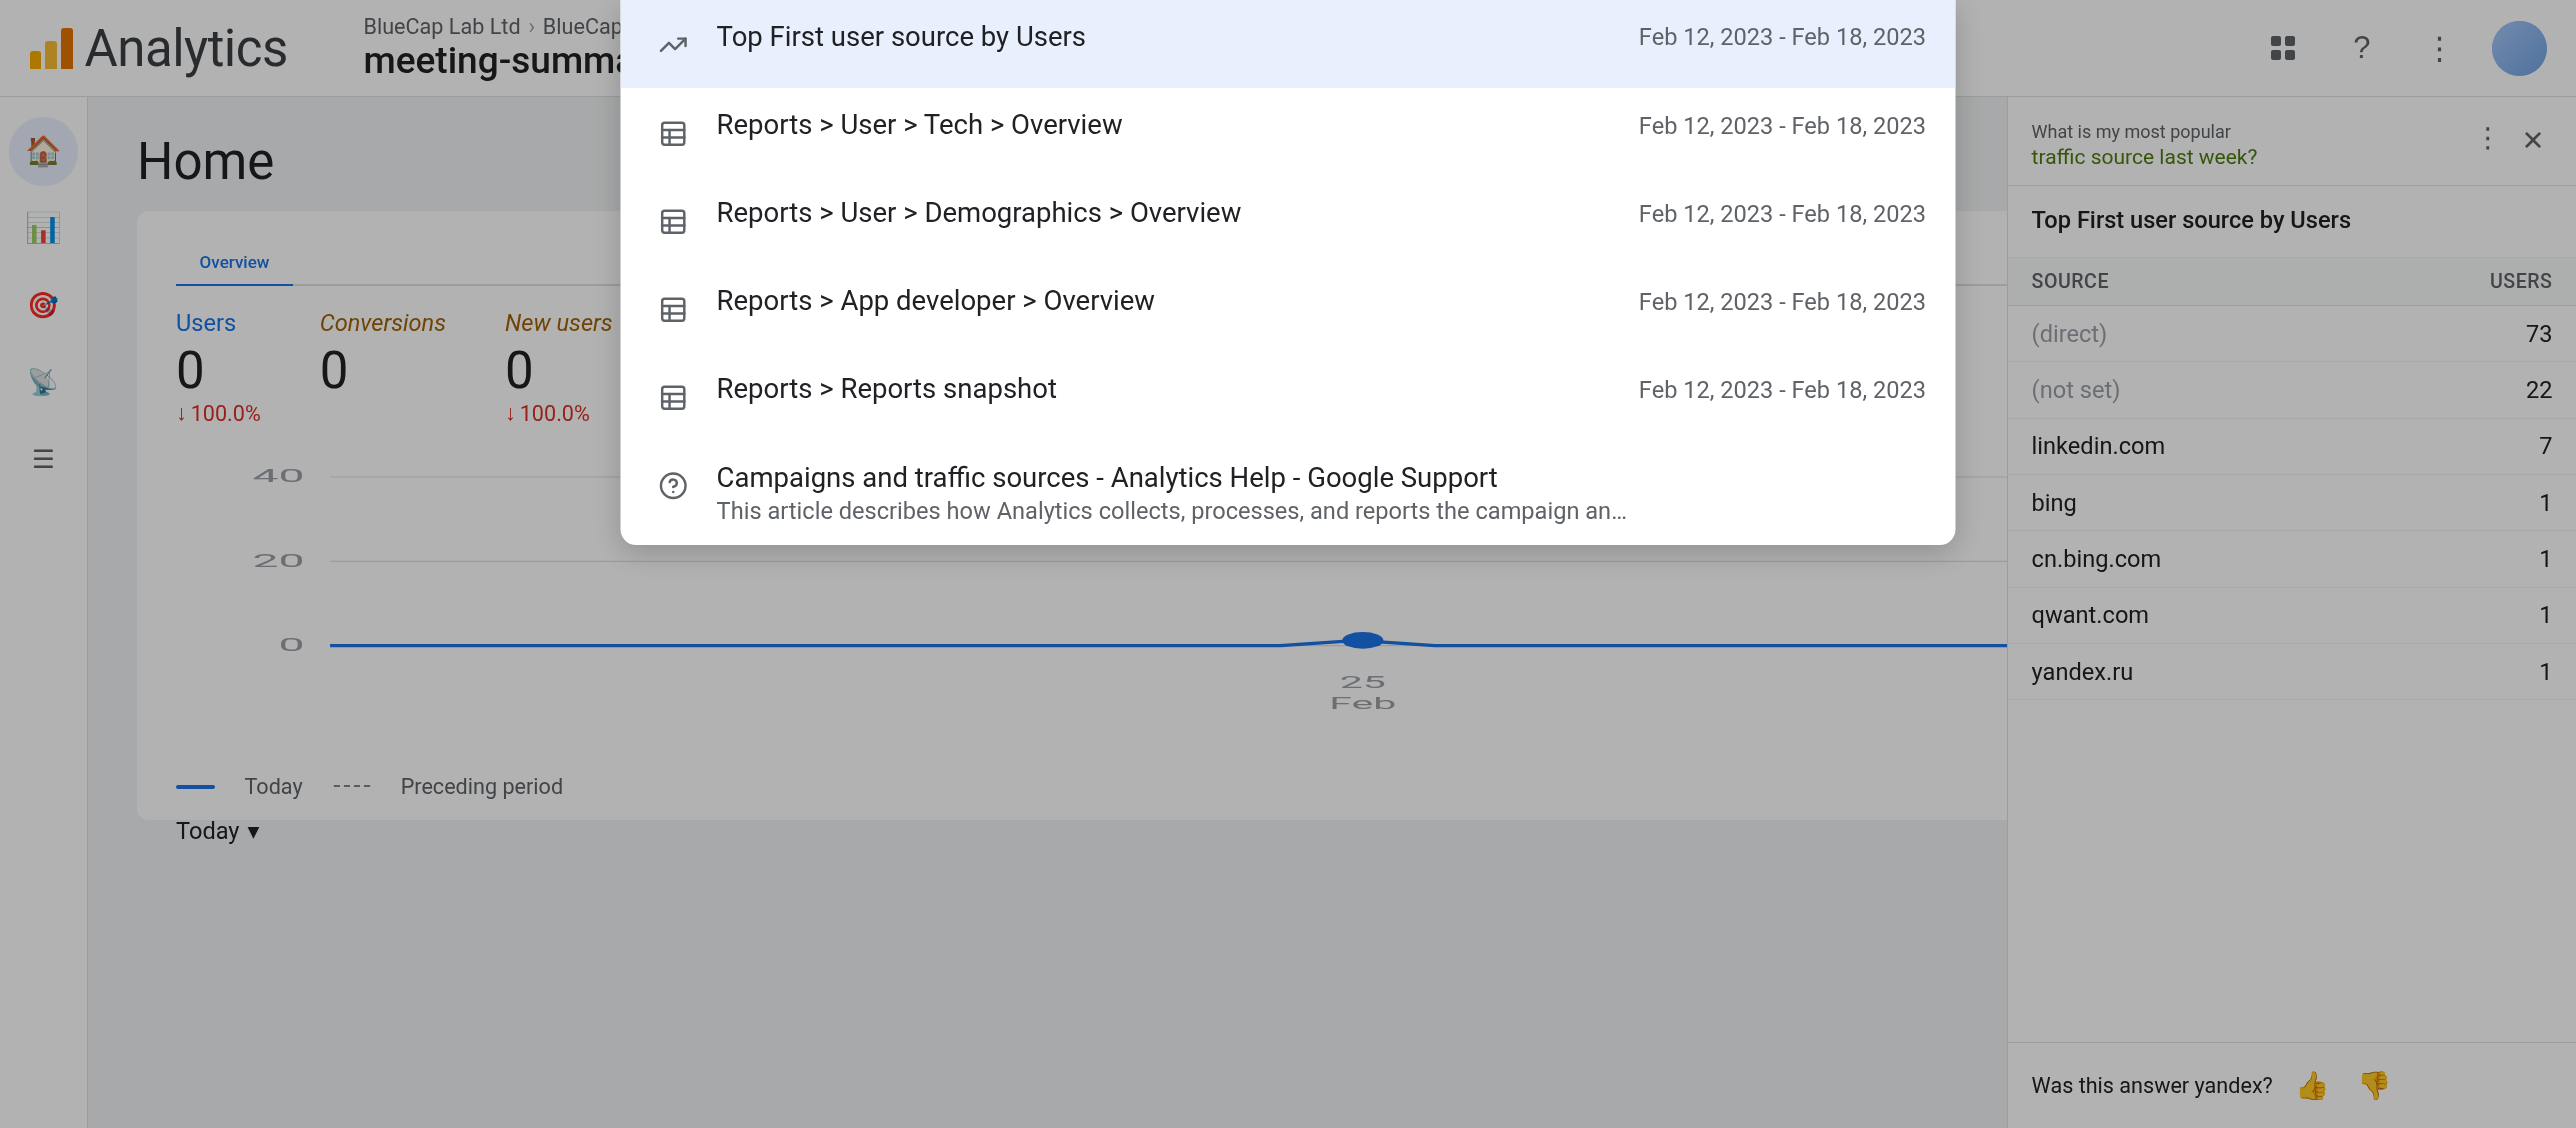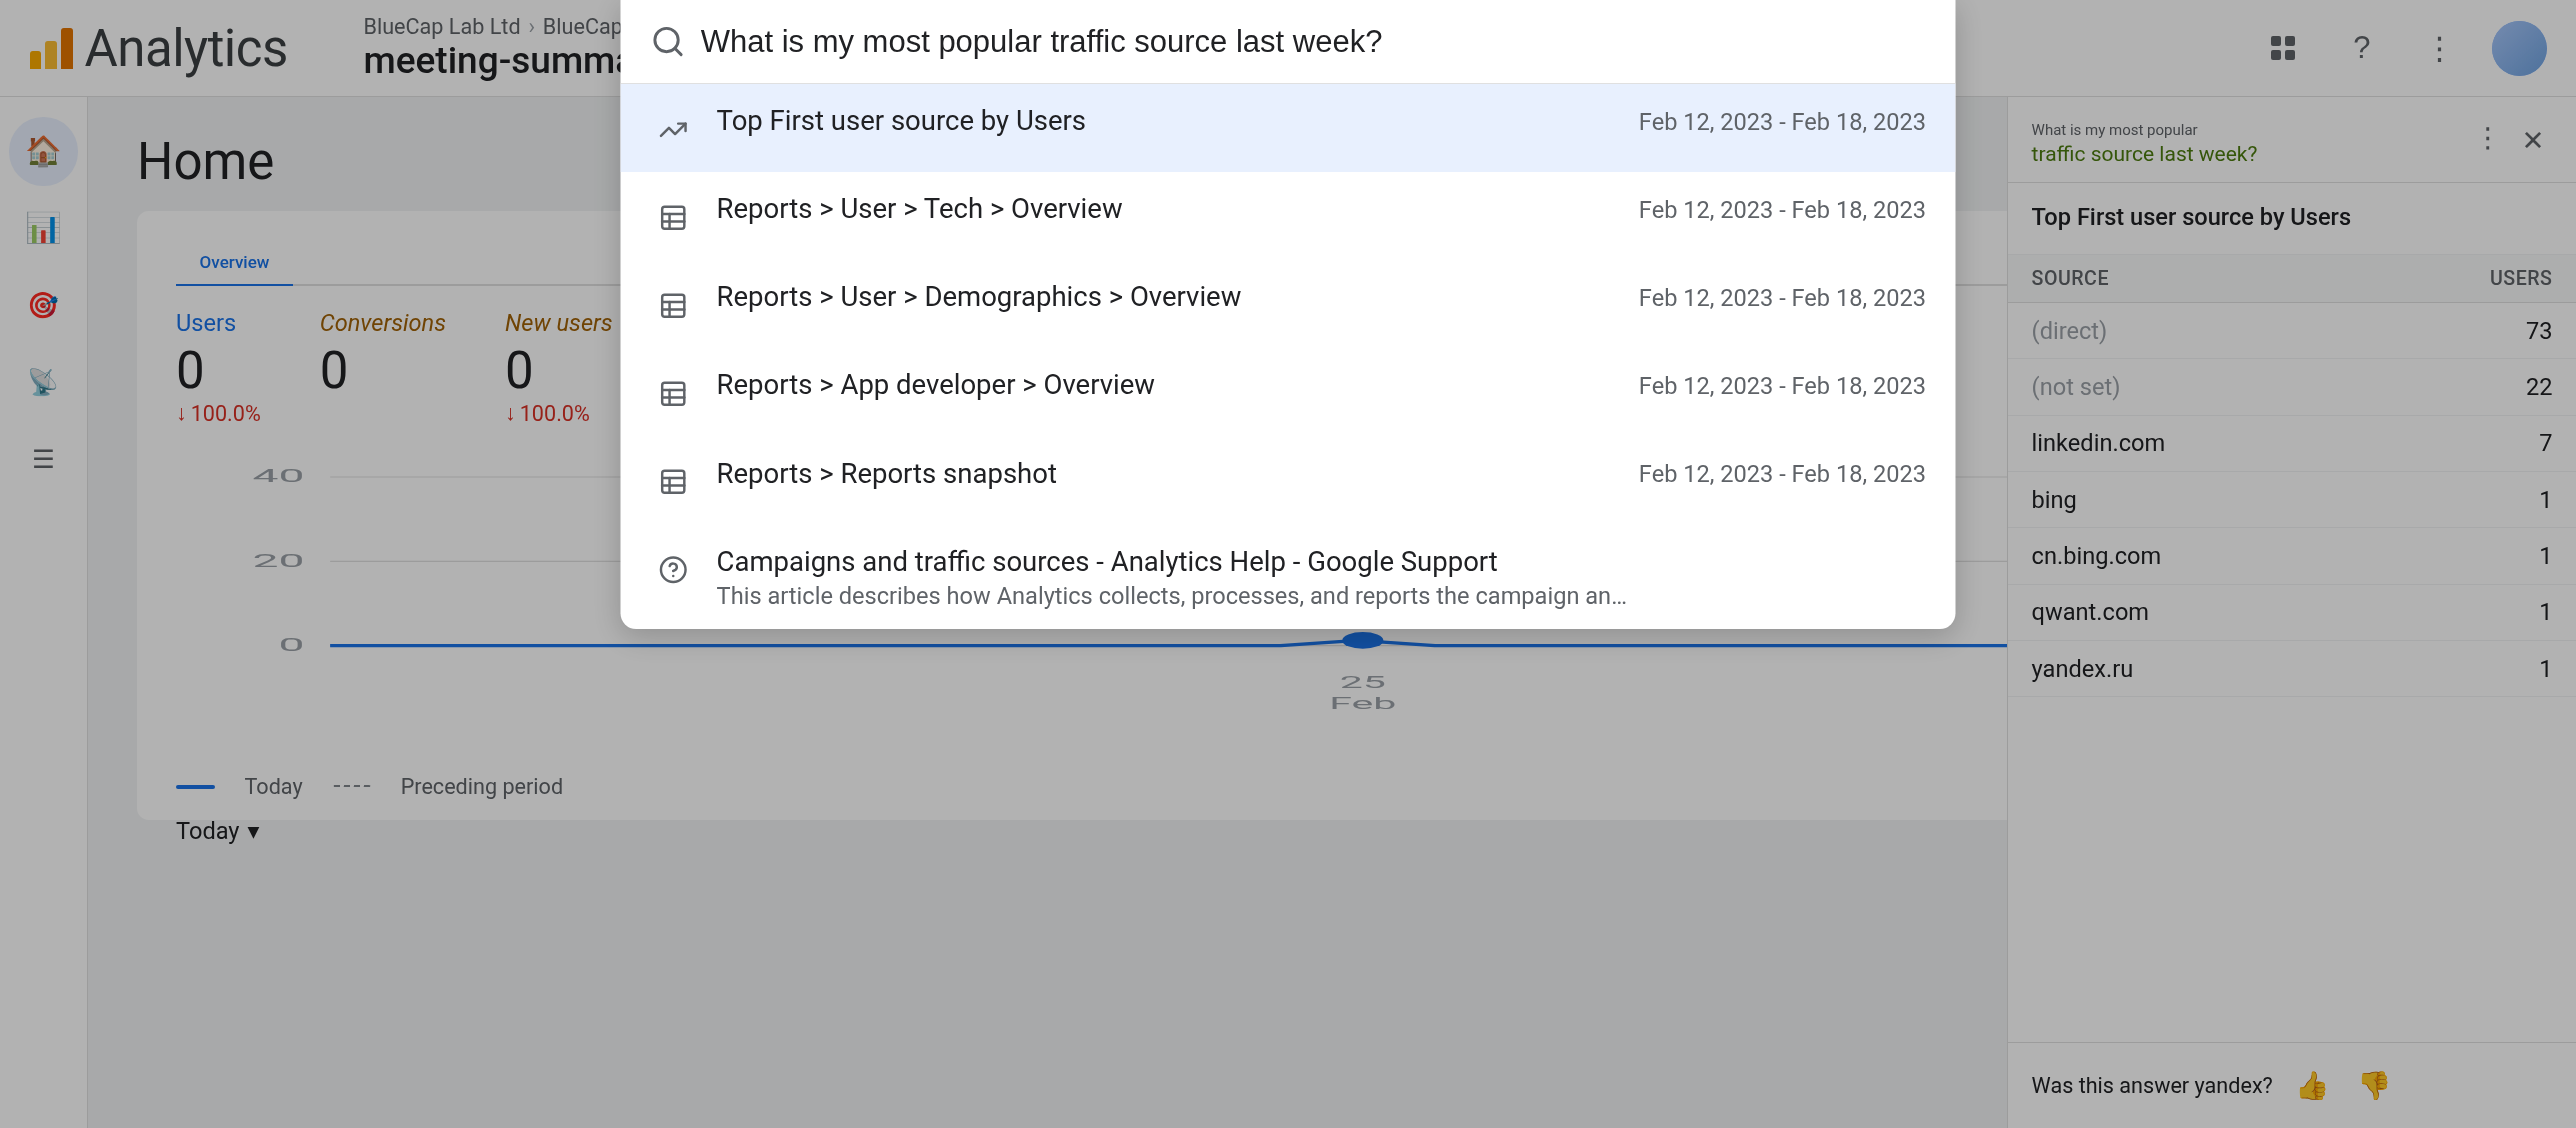--- a/index.html
+++ b/index.html
@@ -552,21 +552,21 @@
       </div>
       <a class="view-reports-link">
         <span>View reports snapshot →</span>
       </a>
     </div>
   </div>
 
   <div class="right-panel">
     <div class="right-panel-header">
       <div style="flex:1;">
-        <div style="font-size:15px;color:#5f6368;margin-bottom:3.9px;">What is my most popular</div>
+        <div style="font-size:18px;color:#5f6368;margin-bottom:3.9px;">What is my most popular</div>
         <div style="font-size:21px;color:#4d7c0f;">traffic source last week?</div>
       </div>
       <div style="display:flex;align-items:flex-start;gap:11.8px;">
         <div class="question-menu">⋮</div>
         <div class="right-panel-close">✕</div>
       </div>
     </div>
 
     <div class="question-item">
       <div class="question-header">
@@ -618,29 +618,20 @@
       </div>
       <div class="helpful-btn thumbs-down">
         <span>👎</span>
       </div>
     </div>
   </div>
 </div>
 
 <div class="search-overlay">
   <div class="search-box">
-    <div class="search-input-row">
-      <div class="search-icon-wrap">
-        <svg width="35" height="35" viewBox="0 0 24 24" fill="none" stroke="#5f6368" stroke-width="2" stroke-linecap="round" stroke-linejoin="round">
-          <circle cx="11" cy="11" r="8"></circle>
-          <line x1="21" y1="21" x2="16.65" y2="16.65"></line>
-        </svg>
-      </div>
-      <input class="search-input" type="text" value="What is my most popular traffic source last week?" style="">
-    </div>
 
     <div class="search-result-item highlighted">
       <div class="result-icon">
         <svg width="29.5" height="29.5" viewBox="0 0 24 24" fill="none" stroke="#5f6368" stroke-width="2" stroke-linecap="round" stroke-linejoin="round">
           <polyline points="22 7 13.5 15.5 8.5 10.5 2 17"></polyline>
           <polyline points="16 7 22 7 22 13"></polyline>
         </svg>
       </div>
       <div class="result-content">
         <div class="result-title">Top First user source by Users</div>

